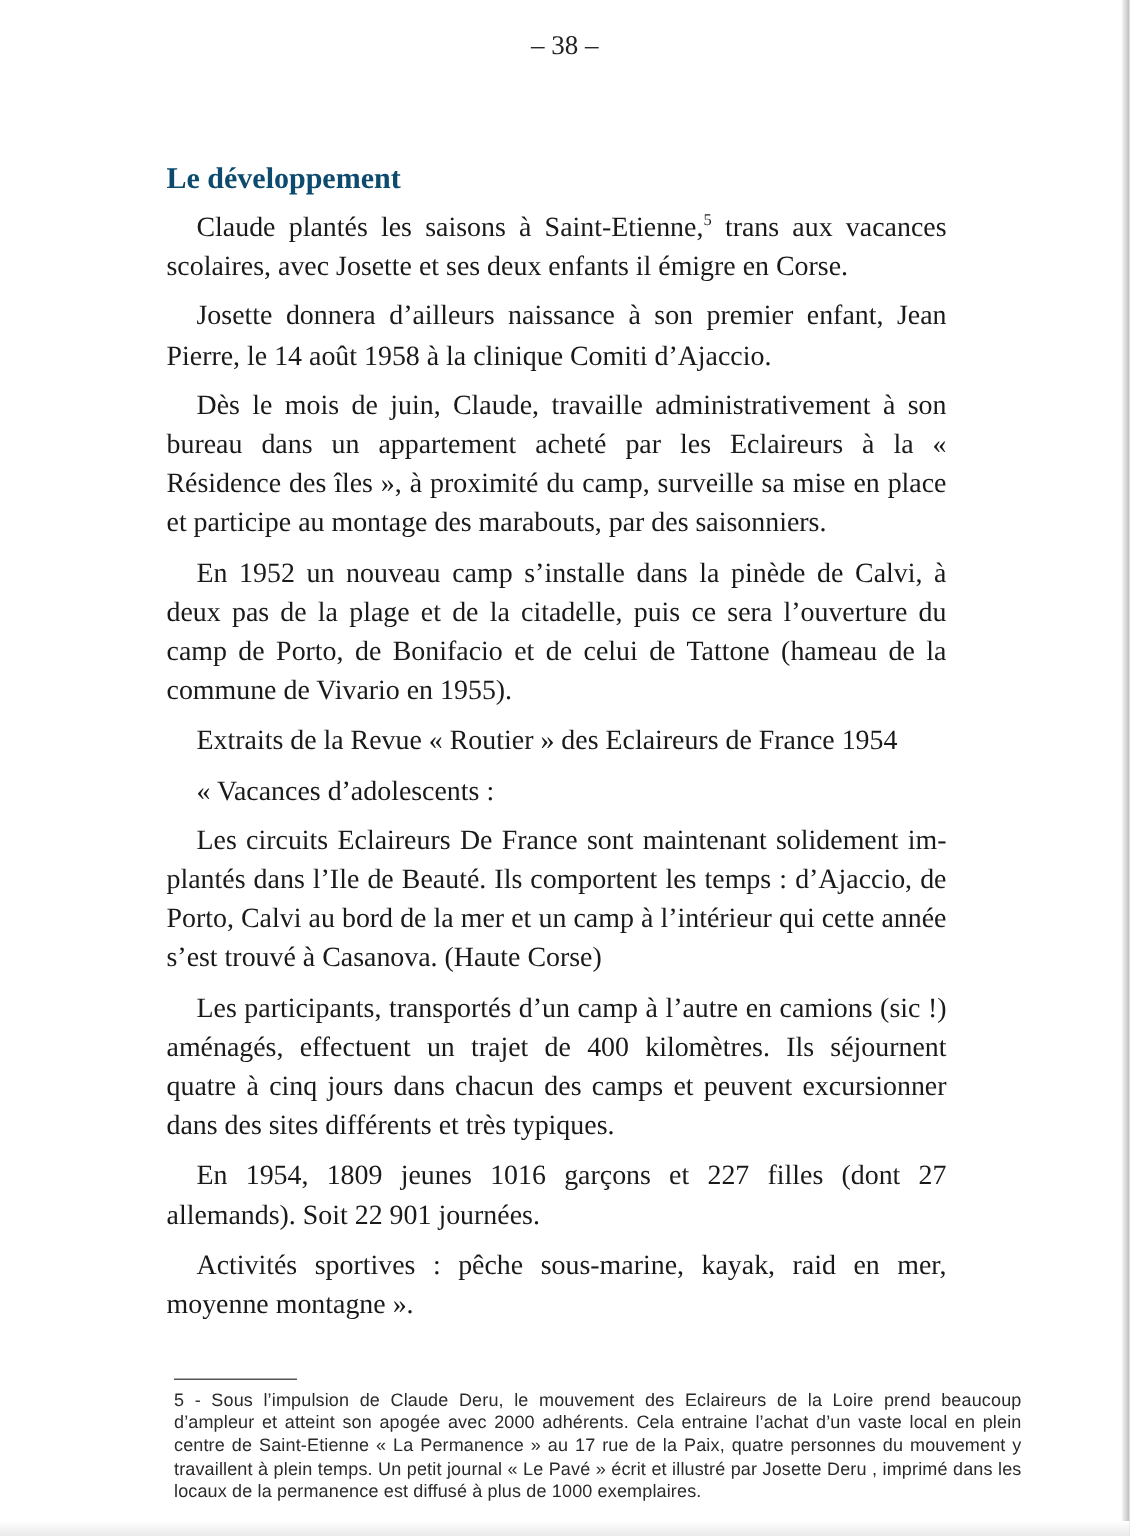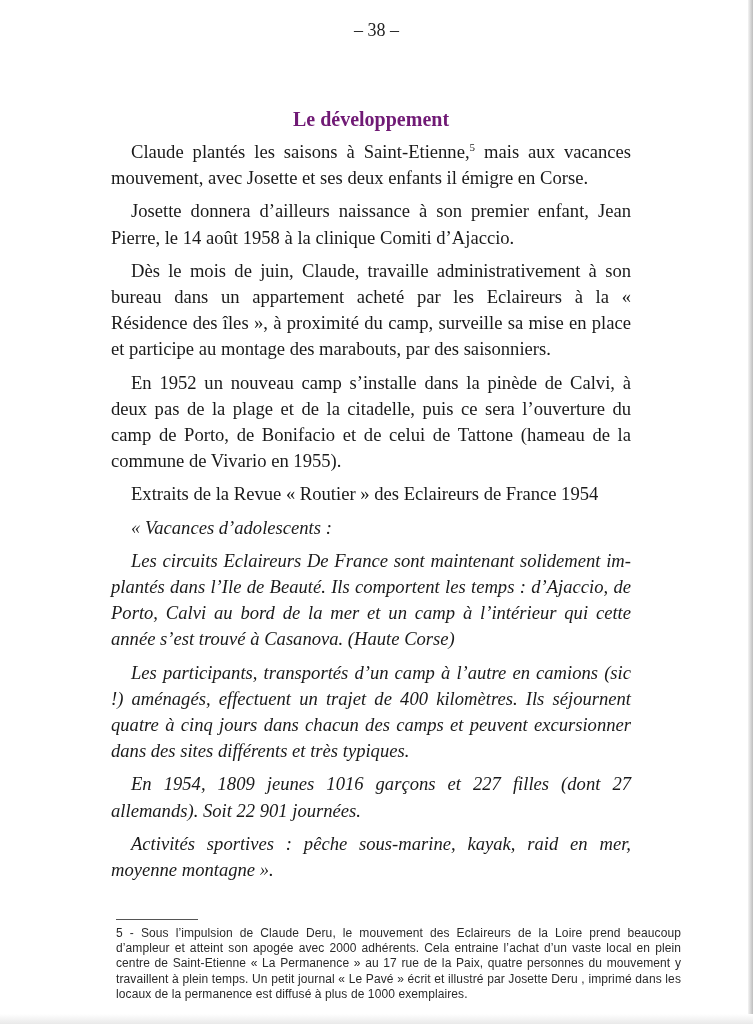--- a/index.html
+++ b/index.html
@@ -47,33 +47,31 @@
     position: absolute;
     left: 111px;
     top: 104px;
     width: 520px;
   }
   h2.section-title {
     margin: 0 0 5px 0;
     font-size: 20px;
     font-weight: bold;
     line-height: 30px;
-    color: #701a75;
-    text-align: center;
+    color: #0c4a6e;
   }
   p.para {
     margin: 0 0 7px 0;
     font-size: 18.6px;
     line-height: 26.2px;
     text-align: justify;
     text-indent: 20px;
     hyphens: manual;
   }
   p.para.italic {
-    font-style: italic;
   }
   sup.fnref {
     font-size: 11px;
     line-height: 0;
     vertical-align: super;
   }
   .footnote-rule {
     position: absolute;
     left: 116px;
     top: 919px;
@@ -107,21 +105,21 @@
 </head>
 <body>
 
 <div class="page">
 
   <div class="page-number">– 38 –</div>
 
   <div class="body-text">
     <h2 class="section-title">Le développement</h2>
 
-    <p class="para"><span>Claude plantés les saisons à Saint-Etienne,</span><sup class="fnref">5</sup><span> mais aux va­cances mouvement, avec Josette et ses deux enfants il émigre en Corse.</span></p>
+    <p class="para"><span>Claude plantés les saisons à Saint-Etienne,</span><sup class="fnref">5</sup><span> trans aux va­cances scolaires, avec Josette et ses deux enfants il émigre en Corse.</span></p>
 
     <p class="para">Josette donnera d’ailleurs naissance à son premier enfant, Jean Pierre, le 14 août 1958 à la clinique Comiti d’Ajaccio.</p>
     <p class="para">Dès le mois de juin, Claude, travaille administrativement à son bureau dans un appartement acheté par les Eclaireurs à la « Résidence des îles », à proximité du camp, surveille sa mise en place et participe au montage des marabouts, par des saison­niers.</p>
     <p class="para">En 1952 un nouveau camp s’installe dans la pinède de Calvi, à deux pas de la plage et de la citadelle, puis ce sera l’ouverture du camp de Porto, de Bonifacio et de celui de Tattone (hameau de la commune de Vivario en 1955).</p>
     <p class="para">Extraits de la Revue « Routier » des Eclaireurs de France 1954</p>
 
     <p class="para italic">« Vacances d’adolescents :</p>
     <p class="para italic">Les circuits Eclaireurs De France sont maintenant solidement im­plantés dans l’Ile de Beauté. Ils comportent les temps : d’Ajaccio, de Porto, Calvi au bord de la mer et un camp à l’intérieur qui cette année s’est trouvé à Casanova. (Haute Corse)</p>
     <p class="para italic">Les participants, transportés d’un camp à l’autre en camions (sic !) aménagés, effectuent un trajet de 400 kilomètres. Ils séjournent quatre à cinq jours dans chacun des camps et peuvent excursionner dans des sites différents et très typiques.</p>
     <p class="para italic">En 1954, 1809 jeunes 1016 garçons et 227 filles (dont 27 allemands). Soit 22 901 journées.</p>

